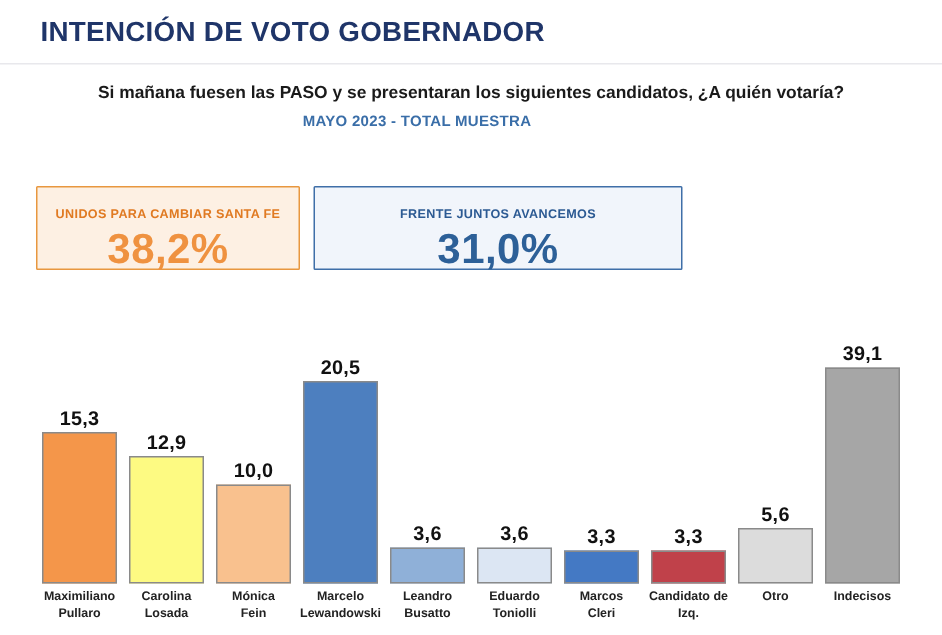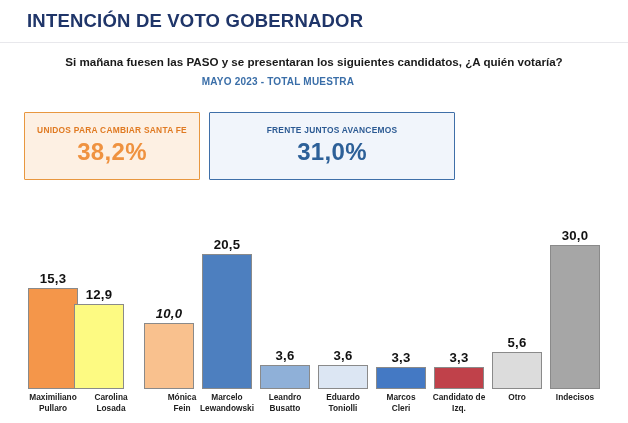--- a/index.html
+++ b/index.html
@@ -50,41 +50,41 @@
   .period {
     position: absolute; left: 0; top: 76px; width: 556px;
     text-align: center;
     font-size: 10px; font-weight: bold; color: #3a6ea8;
     letter-spacing: .2px;
   }
 
   
   .coalitions { position: absolute; left: 0; top: 112px; width: 628px; height: 72px; }
   .coalition {
-    position: absolute; top: 0; height: 68px;
+    position: absolute; top: 12px; height: 56px;
     border: 1.6px solid #000; border-radius: 1px;
     text-align: center;
   }
   .coalition.orange {
     left: 24px; width: 176px;
     background: #fdf0e3; border-color: #e8973f;
   }
   .coalition.blue {
     left: 209px; width: 246px;
     background: #f1f5fb; border-color: #3f6fa8;
   }
   .coalition-name {
     margin-top: 12px;
     font-size: 8.4px; font-weight: bold; letter-spacing: .25px;
   }
   .coalition.orange .coalition-name { color: #e07a22; }
   .coalition.blue .coalition-name { color: #2c5a93; }
   .coalition-value {
     margin-top: 3px;
-    font-size: 24px; font-weight: bold; letter-spacing: .3px;
+    font-size: 28px; font-weight: bold; letter-spacing: .3px;
   }
   .coalition.orange .coalition-value { color: #ef9240; }
   .coalition.blue .coalition-value { color: #2d6098; }
 
   
   .chart {
     position: absolute; left: 0; top: 208px; width: 628px; height: 215px;
   }
   .plot {
     position: absolute; left: 24px; top: 0; width: 580px; height: 181px;
@@ -139,25 +139,25 @@
       <div class="coalition-value">31,0%</div>
     </div>
   </div>
 
   <div class="chart">
     <div class="plot" id="plot">
         <div class="bar-col" style="left: 2px;">
           <div class="bar-value" style="bottom: 103px;">15,3</div>
           <div class="bar" title="Maximiliano" style="height: 101px; background: rgb(244, 150, 74);"></div>
         </div>
-        <div class="bar-col" style="left: 48px;">
+        <div class="bar-col" style="left: 60px;">
           <div class="bar-value" style="bottom: 87px;">12,9</div>
           <div class="bar" title="Carolina" style="height: 85px; background: rgb(253, 250, 130);"></div>
         </div>
-        <div class="bar-col" style="left: 118px; font-style: italic;">
+        <div class="bar-col" style="left: 118px;">
           <div class="bar-value" style="bottom: 68px;">10,0</div>
           <div class="bar" title="Mónica" style="height: 66px; background: rgb(249, 193, 142);"></div>
         </div>
         <div class="bar-col" style="left: 176px;">
           <div class="bar-value" style="bottom: 137px;">20,5</div>
           <div class="bar" title="Marcelo" style="height: 135px; background: rgb(77, 127, 191);"></div>
         </div>
         <div class="bar-col" style="left: 234px;">
           <div class="bar-value" style="bottom: 26px;">3,6</div>
           <div class="bar" title="Leandro" style="height: 24px; background: rgb(143, 176, 216);"></div>
@@ -172,28 +172,28 @@
         </div>
         <div class="bar-col" style="left: 408px;">
           <div class="bar-value" style="bottom: 24px;">3,3</div>
           <div class="bar" title="Candidato de" style="height: 22px; background: rgb(192, 65, 74);"></div>
         </div>
         <div class="bar-col" style="left: 466px;">
           <div class="bar-value" style="bottom: 39px;">5,6</div>
           <div class="bar" title="Otro" style="height: 37px; background: rgb(220, 220, 220);"></div>
         </div>
         <div class="bar-col" style="left: 524px;">
-          <div class="bar-value" style="bottom: 146px;">30,0</div>
+          <div class="bar-value" style="bottom: 146px;">39,1</div>
           <div class="bar" title="Indecisos" style="height: 144px; background: rgb(166, 166, 166);"></div>
         </div>
       </div>
     <div class="labels" id="labels">
         <div class="bar-label" style="left: 0px;">Maximiliano<br>Pullaro</div>
         <div class="bar-label" style="left: 58px;">Carolina<br>Losada</div>
-        <div class="bar-label" style="left: 129px;">Mónica<br>Fein</div>
+        <div class="bar-label" style="left: 116px;">Mónica<br>Fein</div>
         <div class="bar-label" style="left: 174px;">Marcelo<br>Lewandowski</div>
         <div class="bar-label" style="left: 232px;">Leandro<br>Busatto</div>
         <div class="bar-label" style="left: 290px;">Eduardo<br>Toniolli</div>
         <div class="bar-label" style="left: 348px;">Marcos<br>Cleri</div>
         <div class="bar-label" style="left: 406px;">Candidato de<br>Izq.</div>
         <div class="bar-label" style="left: 464px;">Otro</div>
         <div class="bar-label" style="left: 522px;">Indecisos</div>
       </div>
   </div>
 

